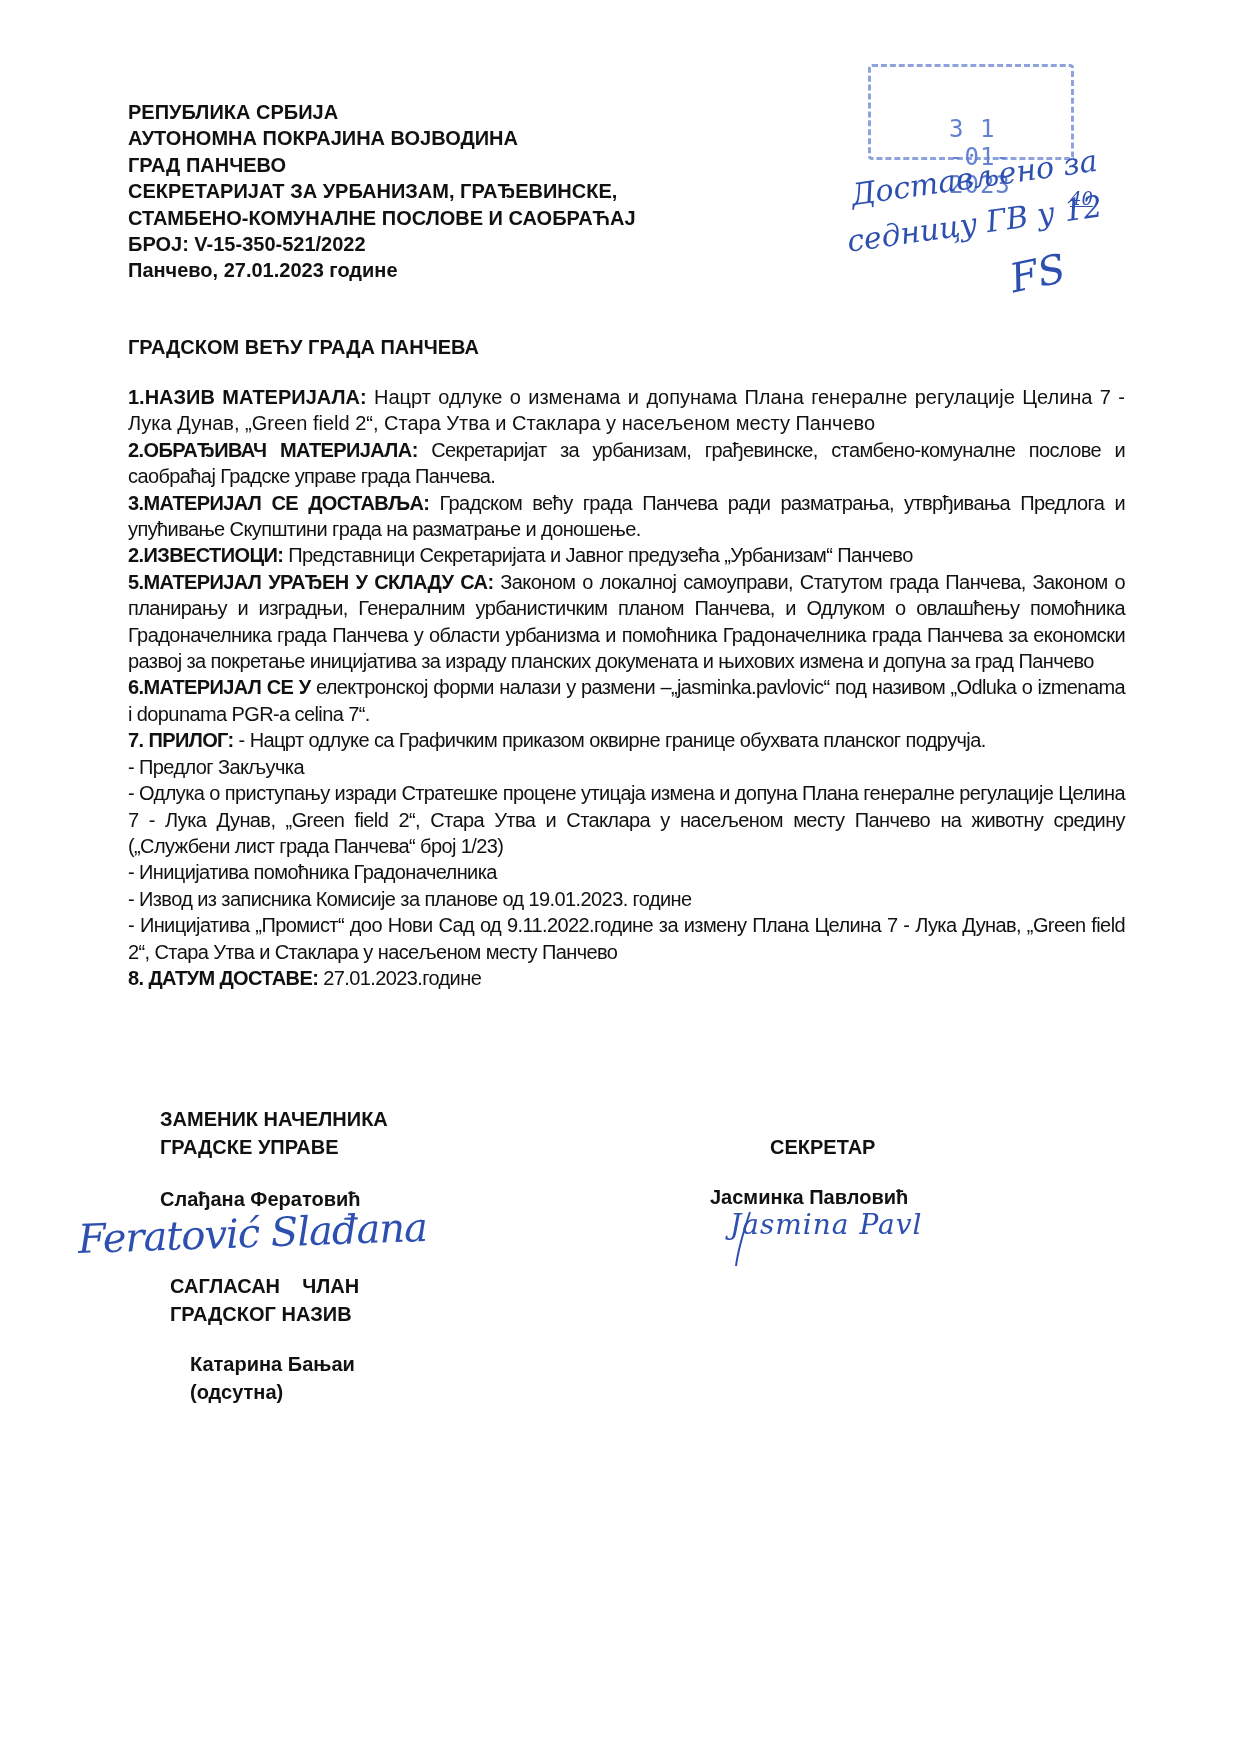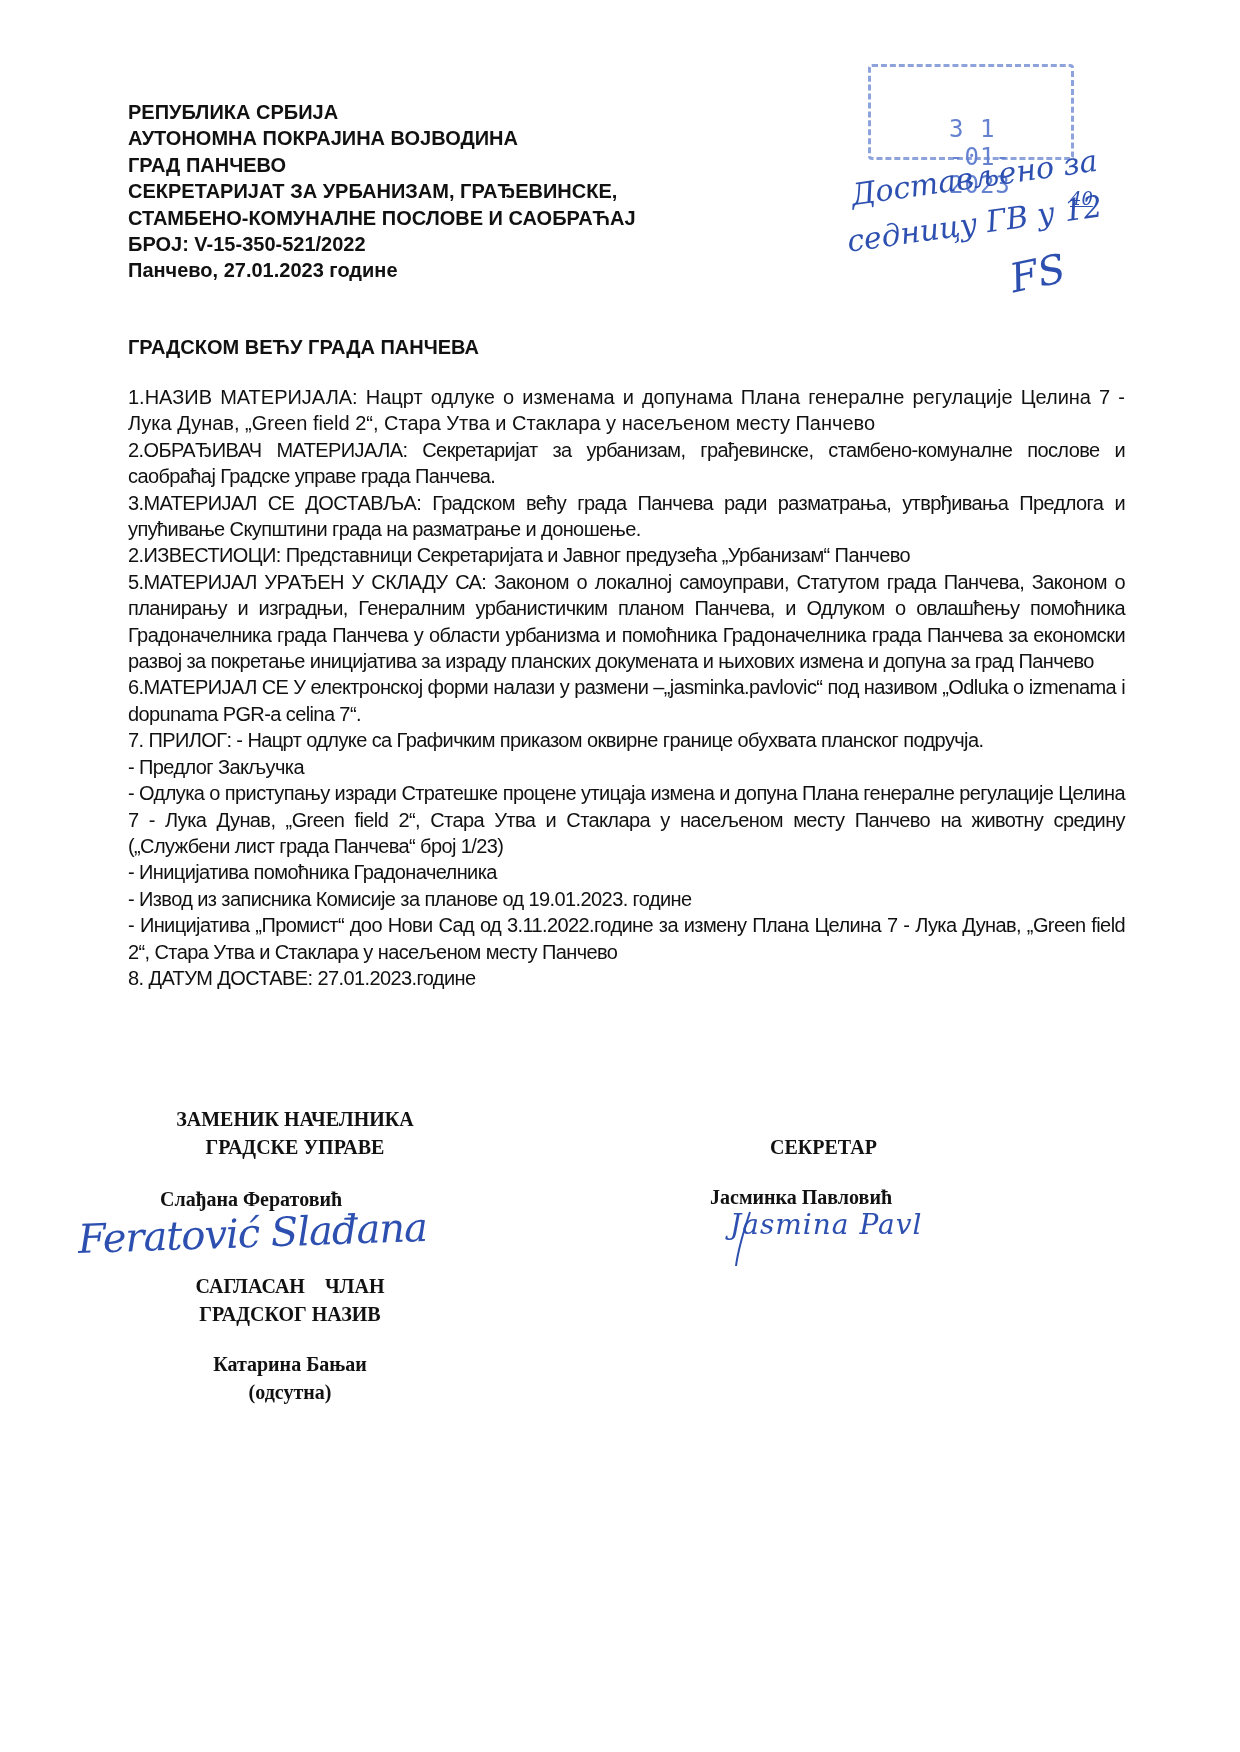--- a/index.html
+++ b/index.html
@@ -7,24 +7,24 @@
          font-family: "Liberation Sans", "DejaVu Sans", sans-serif; color: #111; }
   .page { position: absolute; left: 0; top: 0; width: 1240px; height: 1752px; background: #fff; }
 
   .header { position: absolute; left: 128px; top: 99px; font-weight: bold; font-size: 20px; line-height: 26.4px; }
   .header div { white-space: nowrap; }
 
   .addressee { position: absolute; left: 128px; top: 336px; font-weight: bold; font-size: 20px; text-align: right; }
 
   .body-text { position: absolute; left: 128px; top: 384px; width: 997px; font-size: 20px; line-height: 26.4px; text-align: justify; }
   .body-text p { margin: 0; }
-  .body-text b { font-weight: normal; }
+  .body-text b { font-weight: bold; }
   .body-text .cond { font-family: "Liberation Sans Narrow", "Liberation Sans", sans-serif; letter-spacing: -0.6px; }
 
-  .sig { position: absolute; font-weight: bold; font-size: 20px; line-height: 28px; text-align: center; white-space: nowrap; font-family: Liberation Serif, serif; }
+  .sig { position: absolute; font-weight: bold; font-size: 20px; line-height: 28px; white-space: nowrap; }
 
   .stamp { position: absolute; left: 868px; top: 64px; width: 200px; height: 90px; border: 3px dashed #7b93d6; border-radius: 4px; opacity: 0.85; }
   .stamp-date { position: absolute; left: 50px; top: 48px; color: #4a6dc8; font-family: "DejaVu Sans Mono", monospace; font-size: 24px; letter-spacing: 1px; margin-left: 28px; }
   .handwriting { position: absolute; color: #2d4fb0; font-family: "DejaVu Serif", serif; font-style: italic; }
   svg.scribble { position: absolute; overflow: visible; }
 </style>
 </head>
 <body>
 
 <div class="page">
@@ -68,21 +68,21 @@
     <p class="cond">
       <b>6.МАТЕРИЈАЛ СЕ У</b><span>  електронској форми налази у размени –„jasminka.pavlovic“ под називом  „Odluka o izmenama i dopunama PGR-a celina 7“.</span>
     </p>
     <p class="cond">
       <b>7. ПРИЛОГ:</b><span>  - Нацрт одлуке са Графичким приказом  оквирне границе  обухвата планског подручја.</span>
     </p>
     <p class="cond">- Предлог Закључка</p>
     <p class="cond">- Одлука о приступању изради Стратешке процене утицаја измена и допуна Плана генералне регулације Целина 7 - Лука Дунав, „Green field 2“, Стара Утва и Стаклара у насељеном месту Панчево на животну средину („Службени лист града Панчева“ број 1/23)</p>
     <p class="cond">- Иницијатива помоћника Градоначелника</p>
     <p class="cond">- Извод из записника  Комисије за планове  од  19.01.2023. године</p>
-    <p class="cond">- Иницијатива „Промист“ доо Нови Сад од 3.11.2022.године за измену  Плана  Целина 7 - Лука Дунав, „Green field 2“, Стара Утва и Стаклара у насељеном месту Панчево</p>
+    <p class="cond">- Иницијатива „Промист“ доо Нови Сад од 9.11.2022.године за измену  Плана  Целина 7 - Лука Дунав, „Green field 2“, Стара Утва и Стаклара у насељеном месту Панчево</p>
     <p class="cond">
       <b>8. ДАТУМ ДОСТАВЕ:</b><span> 27.01.2023.године</span>
     </p>
   </div>
 
   <div class="sig" style="left:160px; top:1105px; width:270px;">
     <div>ЗАМЕНИК НАЧЕЛНИКА</div>
     <div>ГРАДСКЕ УПРАВЕ</div>
   </div>
   <div class="sig" style="left:160px; top:1185px;">Слађана Фератовић</div>

